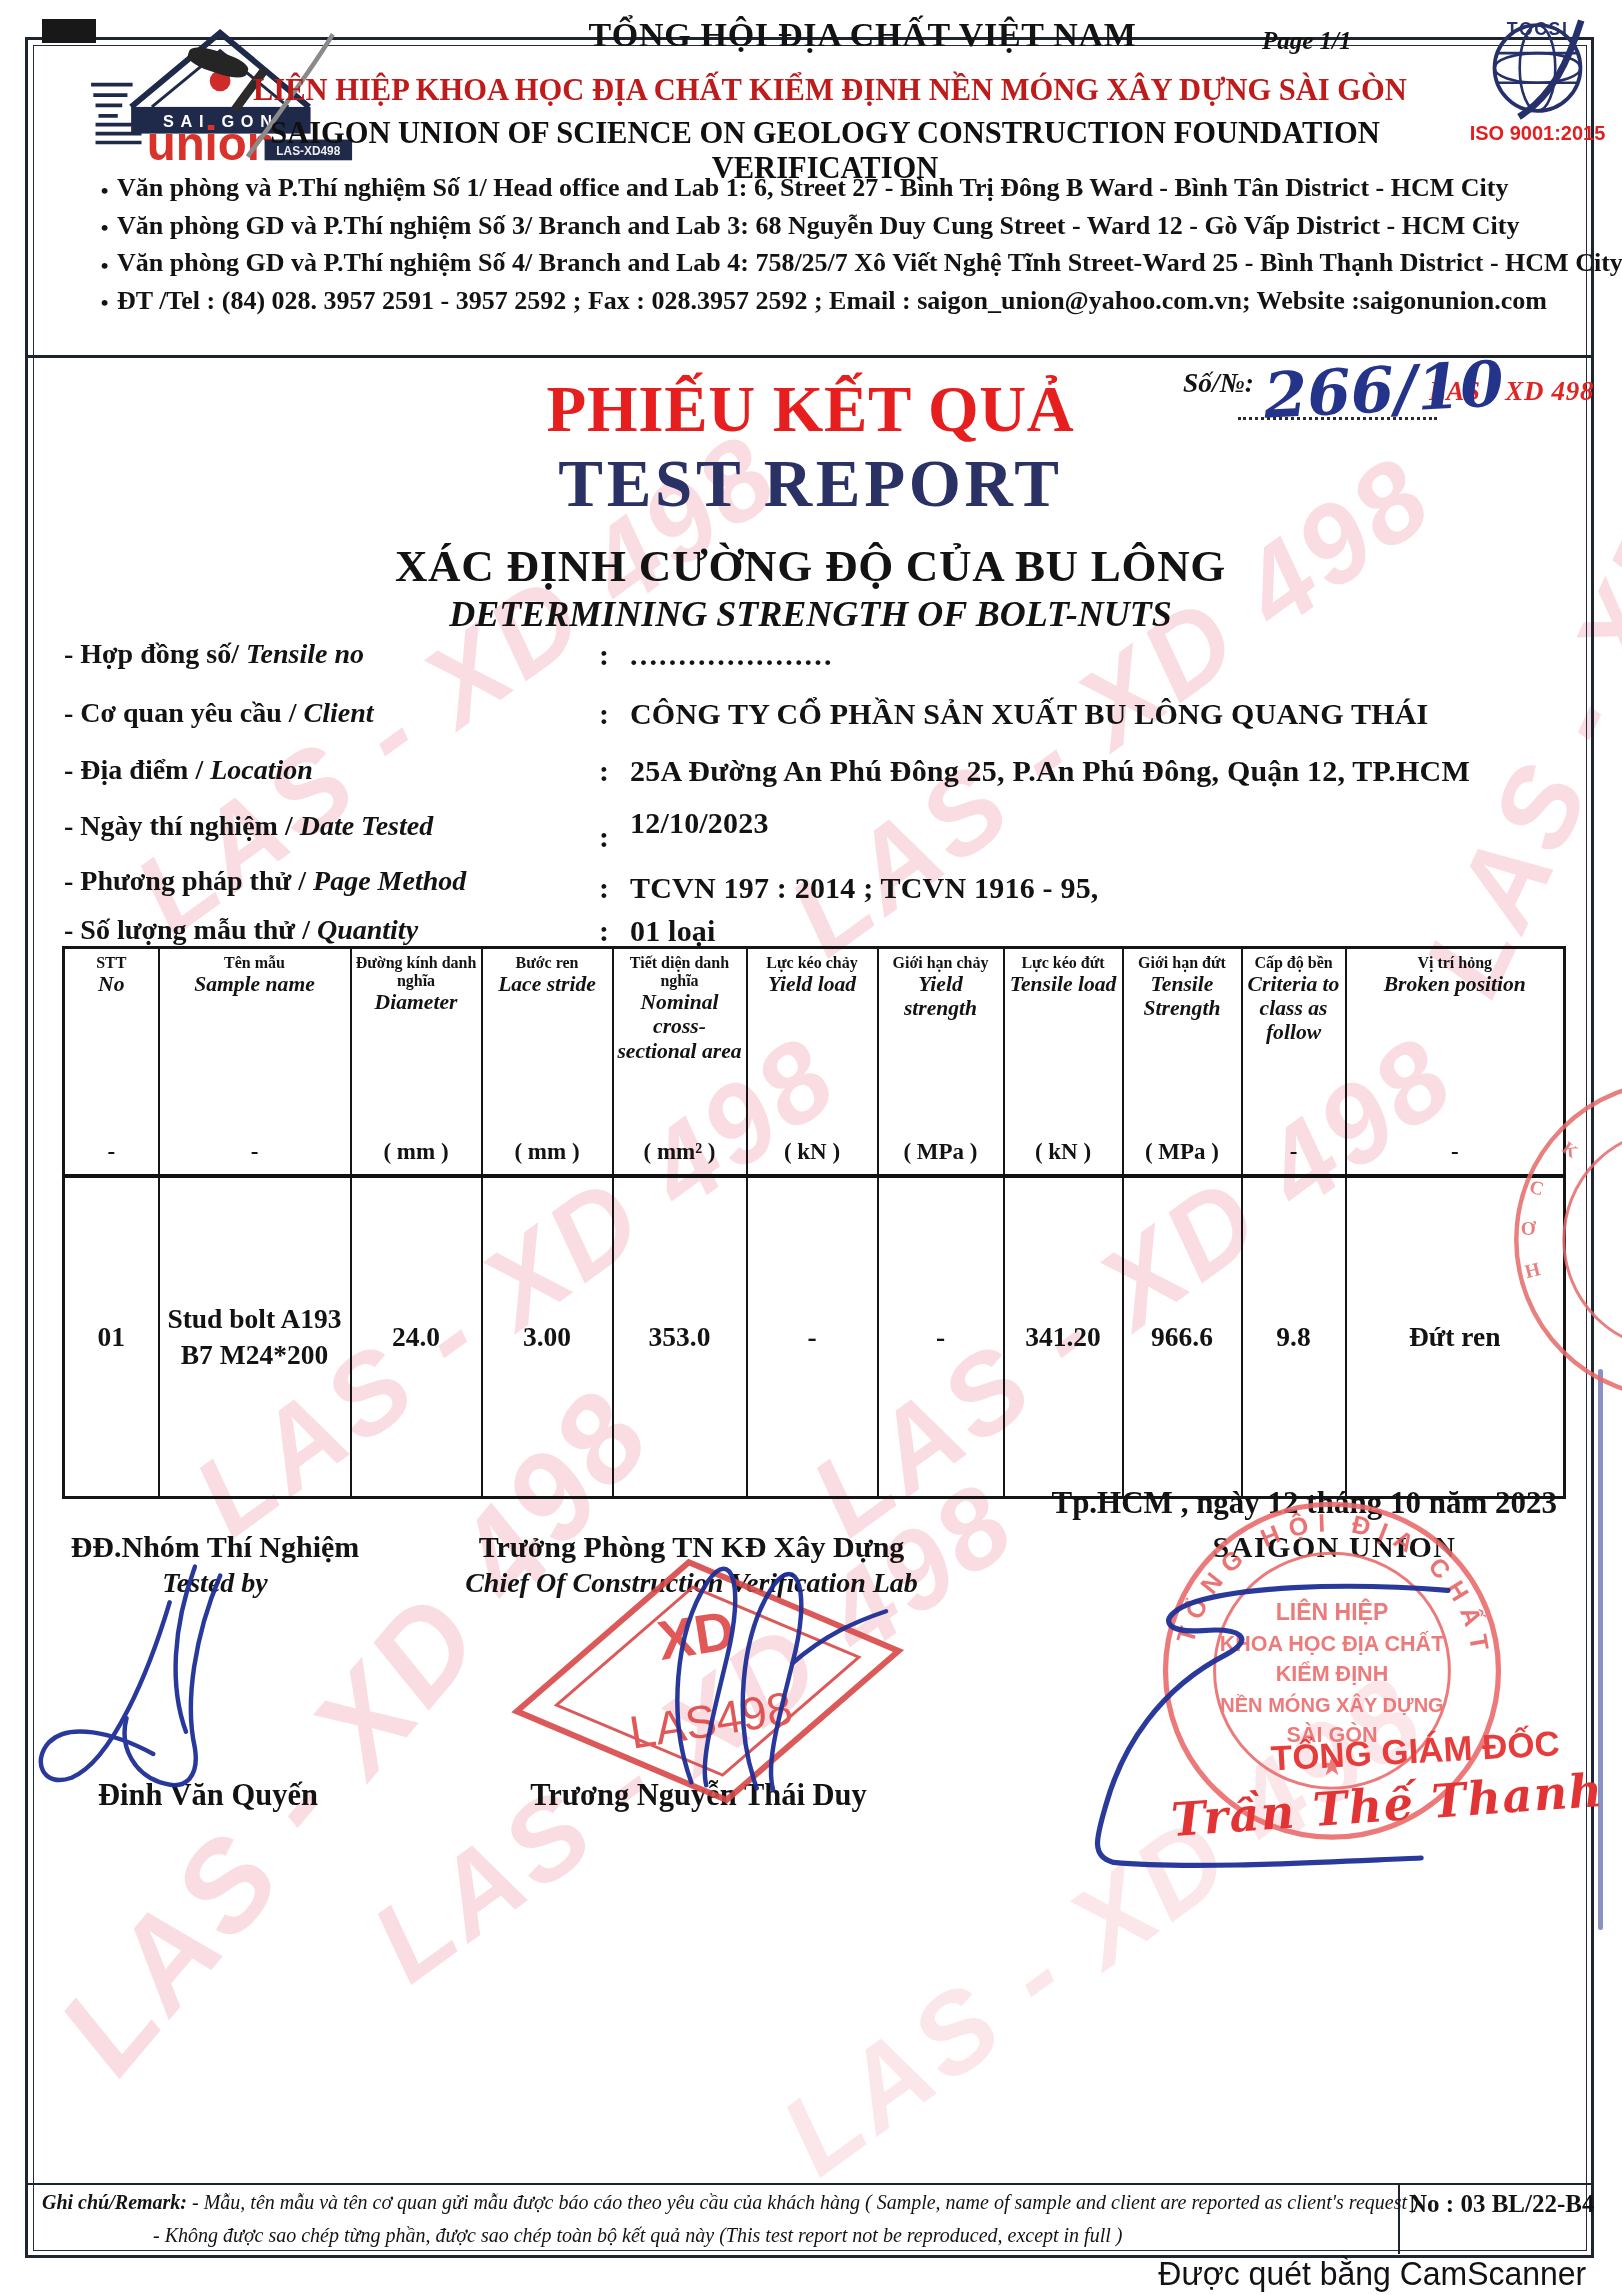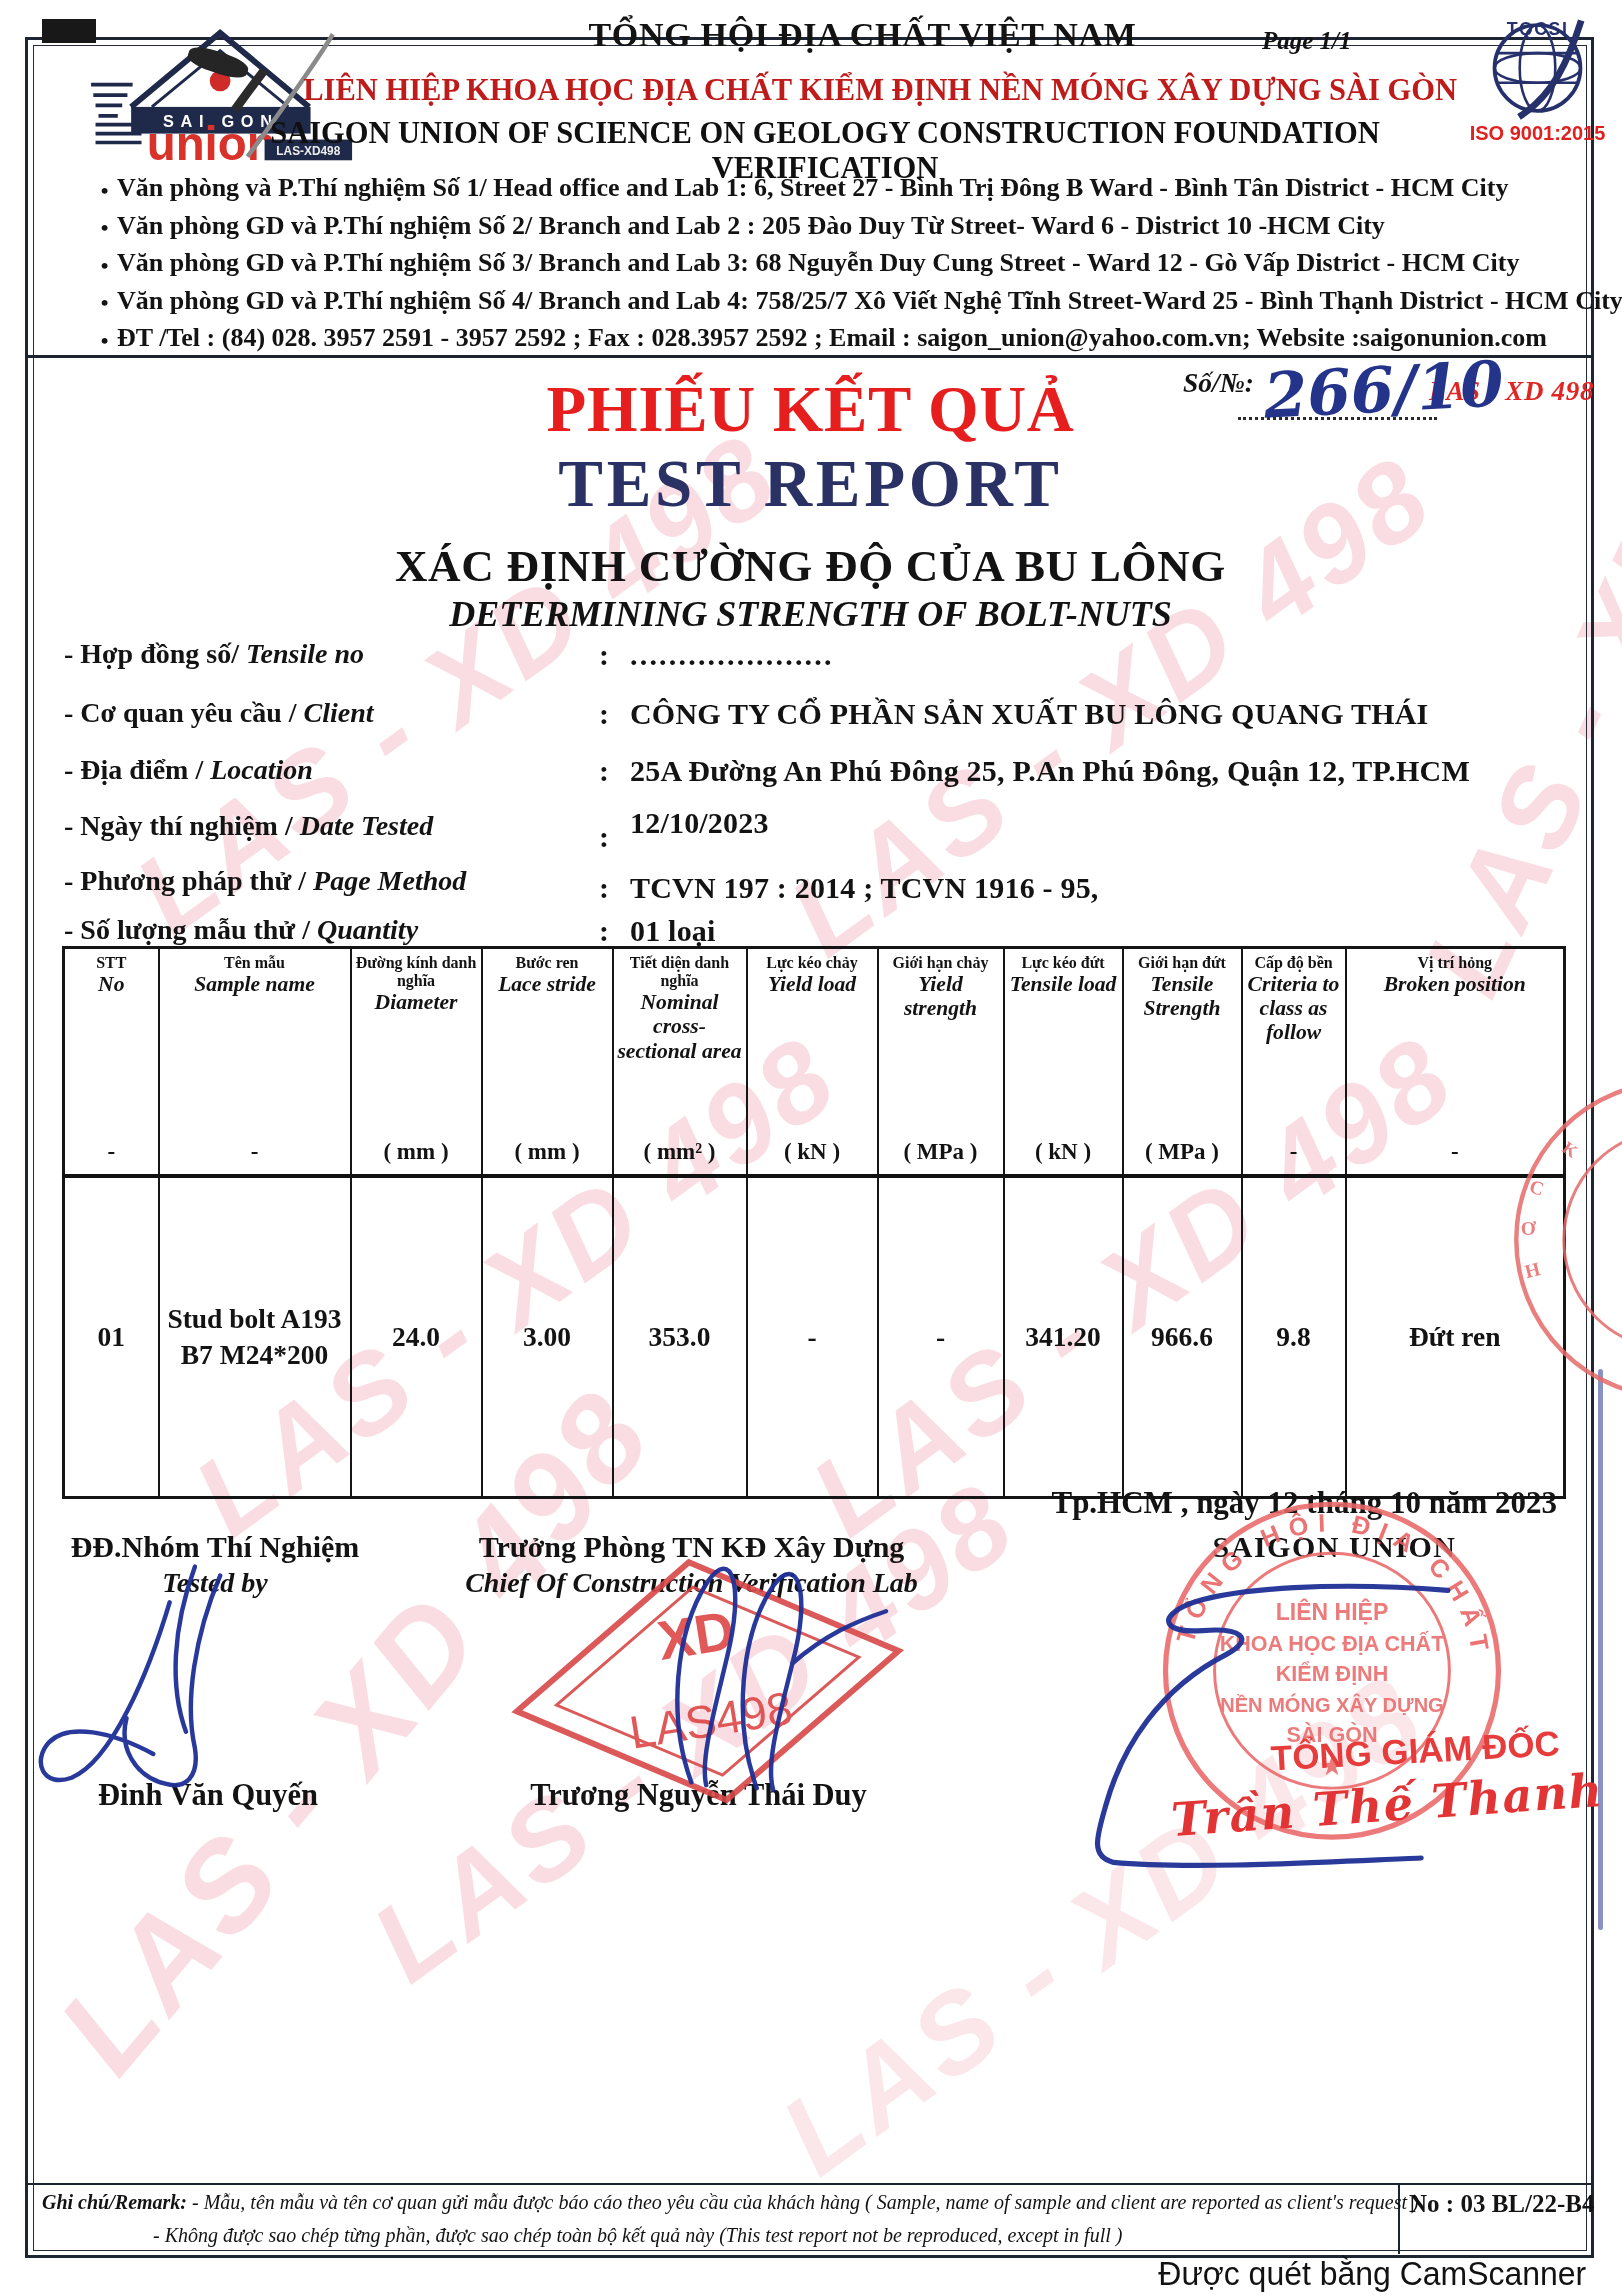--- a/index.html
+++ b/index.html
@@ -8,21 +8,21 @@
   
   .frame{position:absolute;left:25px;top:37px;width:1563px;height:2215px;border:3.7px solid #1d2533;z-index:2;}
   .frame::before{content:"";position:absolute;inset:4.5px;border:1.5px solid #232b3a;}
   
   .wm{position:absolute;z-index:1;font:italic 900 112px "Liberation Sans","DejaVu Sans",sans-serif;
       color:rgba(236,152,168,0.33);white-space:nowrap;letter-spacing:5.2px;transform-origin:left top;}
   
   .abs{position:absolute;z-index:3;}
   .org-vi{left:491px;top:16.4px;width:743px;text-align:center;font-size:34px;font-weight:700;letter-spacing:0.7px;}
   .page-no{left:1262px;top:27px;font-size:25px;font-weight:700;font-style:italic;}
-  .union-vi{left:253px;top:73px;width:1204px;text-align:right;font-size:30.5px;font-weight:700;color:#bf1b1b;}
+  .union-vi{left:253px;top:73px;width:1204px;text-align:left;font-size:30.5px;font-weight:700;color:#bf1b1b;}
   .union-en{left:208px;top:116px;width:1234px;text-align:center;font-size:30.5px;font-weight:700;color:#101010;}
   .addr-list{left:83px;top:161px;width:1487px;list-style:none;margin:9px;padding:0;font-size:26px;font-weight:600;}
   .addr-list li{line-height:35px;white-space:nowrap;}
   .addr-bullet{display:inline-block;width:25px;text-align:center;font-size:22px;vertical-align:middle;}
   .hr-line{left:28px;top:355px;width:1563px;height:3px;background:#1c2430;}
   .iso-text{left:1463px;top:122px;width:149px;text-align:center;font-size:20px;font-weight:700;
             color:#e21f1f;font-family:"Liberation Sans",sans-serif;}
   
   .num-label{left:1183px;top:367px;font-size:27.5px;font-weight:700;font-style:italic;}
   .num-dots{left:1238px;top:372px;width:199px;height:45px;border-bottom:3.7px dotted #2b2b2b;}
@@ -113,21 +113,20 @@
     <ellipse cx="83" cy="82" rx="58" ry="20" stroke="#26306b" stroke-width="3.5" fill="none"></ellipse>
     <ellipse cx="83" cy="82" rx="24" ry="58" stroke="#26306b" stroke-width="3.5" fill="none"></ellipse>
     <path d="M27,62 h112 M27,102 h112" stroke="#26306b" stroke-width="3.5"></path>
     <path d="M142,18 C125,72 103,120 58,148" stroke="#26306b" stroke-width="9" fill="none"></path>
     <text x="83" y="38" text-anchor="middle" fill="#26306b" font-family="'Liberation Sans',sans-serif" font-size="24" font-weight="bold" letter-spacing="2">TQCSI</text>
   </svg>
   <div class="abs iso-text">ISO 9001:2015</div>
 
   <ul class="abs addr-list">
     <li><span class="addr-bullet">•</span><span>Văn phòng và P.Thí nghiệm Số 1/ Head office and Lab 1: 6, Street 27 - Bình Trị Đông B Ward  - Bình Tân District - HCM City</span></li>
-    <li><span class="addr-bullet">•</span><span>Văn phòng GD và P.Thí nghiệm Số 2/ Branch and Lab 2 : 205 Đào Duy Từ Street- Ward 6 - District 10 -HCM City</span></li>
     <li><span class="addr-bullet">•</span><span>Văn phòng GD và P.Thí nghiệm Số 3/ Branch and Lab 3: 68 Nguyễn Duy Cung Street - Ward 12 -  Gò Vấp District  - HCM City</span></li>
     <li><span class="addr-bullet">•</span><span>Văn phòng GD và P.Thí nghiệm Số 4/ Branch  and Lab 4: 758/25/7 Xô Viết Nghệ Tĩnh Street-Ward 25 -  Bình Thạnh District  - HCM City</span></li>
     <li><span class="addr-bullet">•</span><span>ĐT /Tel : (84) 028. 3957 2591 - 3957 2592 ;  Fax : 028.3957 2592 ;  Email : saigon_union@yahoo.com.vn; Website :saigonunion.com</span></li>
   </ul>
 
   <div class="abs hr-line"></div>
 
   <div class="abs num-label">Số/№:</div>
   <div class="abs num-dots"></div>
   <div class="abs las-code">LAS - XD 498</div>

